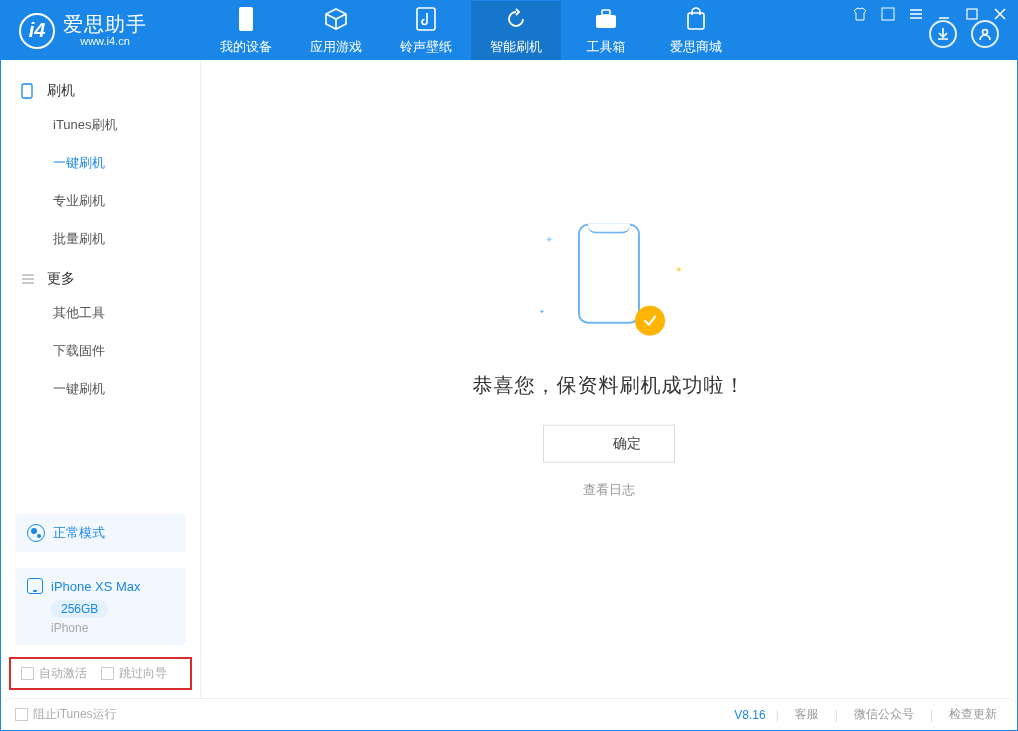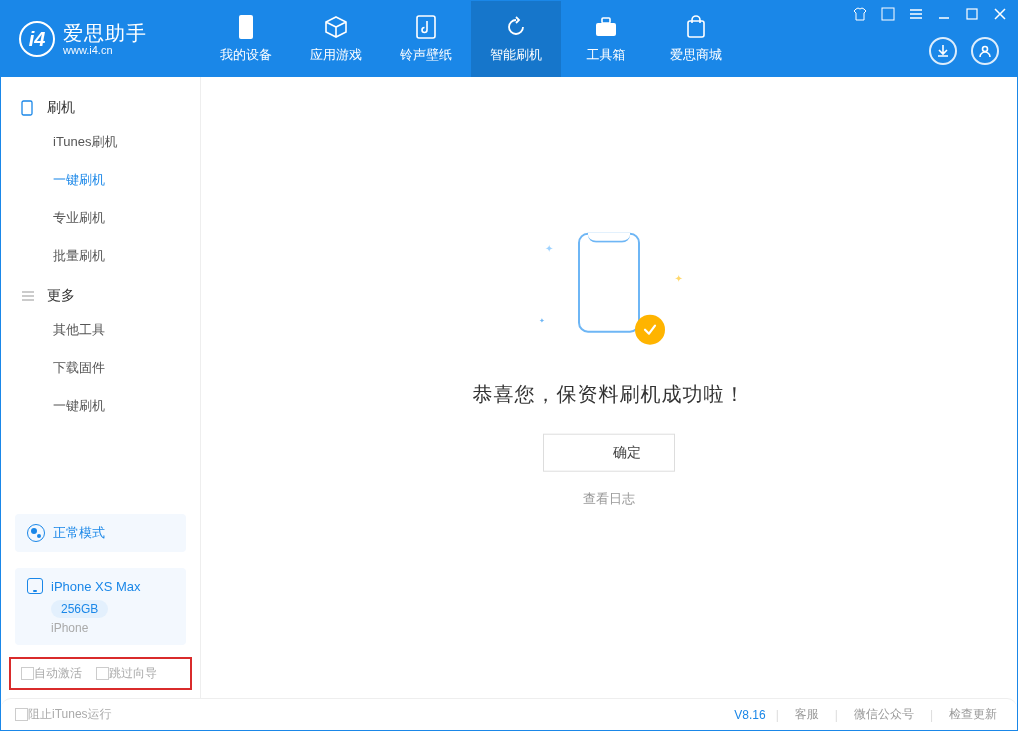--- a/index.html
+++ b/index.html
@@ -1,18 +1,18 @@
 <!DOCTYPE html>
 <html><head>
 <meta charset="utf-8">
 <style>
 * { margin: 0; padding: 0; box-sizing: border-box; font-family: "Microsoft YaHei", Arial, sans-serif; }
 body { background: #fff; }
 .window { width: 1018px; height: 731px; border: 1px solid #1a87e8; display: flex; flex-direction: column; position: relative; }
-.header { height: 76px; background: linear-gradient(to bottom, #1a87e8, #1a87e8); display: flex; align-items: center; color: #fff; position: relative; }
+.header { height: 59px; background: linear-gradient(to bottom, #1a87e8, #1a87e8); display: flex; align-items: center; color: #fff; position: relative; text-align: center; }
 .logo-area { display: flex; align-items: center; padding: 0 18px; width: 200px; }
 .logo-circle { width: 36px; height: 36px; border-radius: 50%; border: 2.5px solid #fff; display: flex; align-items: center; justify-content: center; margin-right: 8px; font-weight: bold; font-size: 20px; font-style: italic; }
 .logo-text { display: flex; flex-direction: column; line-height: 1.1; }
 .logo-title { font-size: 20px; font-weight: 500; letter-spacing: 1px; }
 .logo-sub { font-size: 11px; opacity: 0.95; }
 .nav-tabs { display: flex; height: 100%; }
 .nav-tab { width: 90px; display: flex; flex-direction: column; align-items: center; justify-content: center; cursor: pointer; font-size: 13px; gap: 6px; }
 .nav-tab.active { background: rgba(0,0,0,0.12); }
 .nav-icon { width: 26px; height: 26px; display:flex; align-items:center; justify-content:center; }
 .window-controls { position: absolute; top: 6px; right: 10px; display: flex; gap: 14px; align-items:center; }
@@ -33,21 +33,21 @@
 .mode-dot { width:18px; height:18px; border-radius:50%; border:1.5px solid #1a87e8; position:relative; display:inline-flex; align-items:center; justify-content:center;}
 .mode-dot::before{content:'';width:6px;height:6px;border-radius:50%;background:#1a87e8;position:absolute;top:3px;left:3px;}
 .mode-dot::after{content:'';width:4px;height:4px;border-radius:50%;background:#1a87e8;position:absolute;bottom:3px;right:3px;}
 .device-box .dev-name { color:#1a87e8; font-size:13px; font-weight:500; display:flex; align-items:center; gap:8px; }
 .dev-icon{width:16px;height:16px;border:1.5px solid #1a87e8;border-radius:3px;display:inline-block;position:relative;}
 .dev-icon::after{content:'';position:absolute;left:50%;bottom:1px;width:4px;height:2px;background:#1a87e8;transform:translateX(-50%);border-radius:1px;}
 .badge { display:inline-block; background:#e3f0fd; color:#1a87e8; border-radius:10px; padding:2px 10px; font-size:12px; margin-top:6px; margin-left:24px;}
 .dev-sub { color:#aaa; font-size:12px; margin-left:24px; margin-top:3px;}
 
 .checkbox-row { border: 2px solid #d92b2b; padding: 6px 10px; display:flex; align-items:center; gap:14px; margin: 4px 8px 8px 8px;}
-.cb { display:flex; align-items:center; font-size:12px; color:#aaa; cursor:pointer;}
+.cb { display:flex; align-items:center; gap:5px; font-size:12px; color:#aaa; cursor:pointer;}
 .cb-box { width:13px; height:13px; border:1px solid #ccc; display:inline-block;}
 
 .main { flex:1; position:relative; background:#fff; }
 .center { position:absolute; top:50%; left:50%; transform:translate(-50%,-58%); text-align:center; width:380px;}
 .phone-illust { position:relative; width:100px; height:120px; margin: 0 auto 28px auto; }
 .phone { width:62px; height:100px; border:2px solid #6eb6f5; border-radius:10px; margin:10px auto 0 auto; position:relative;}
 .phone::before{content:'';position:absolute;top:-2px;left:8px;right:8px;height:8px;border-bottom:2px solid #6eb6f5;border-radius:0 0 8px 8px;background:#fff;}
 .check-badge { position:absolute; right:-6px; bottom:8px; width:30px; height:30px; border-radius:50%; background:#ffb400; display:flex; align-items:center; justify-content:center; color:#fff; font-weight:bold;}
 .sparkle { position:absolute; font-size:10px; color:#9dd2ff;}
 .sp1{top:10px;left:-14px;} .sp2{top:40px;right:-24px;color:#ffd86b;} .sp3{bottom:28px;left:-20px;color:#6eb6f5;font-size:7px;}

